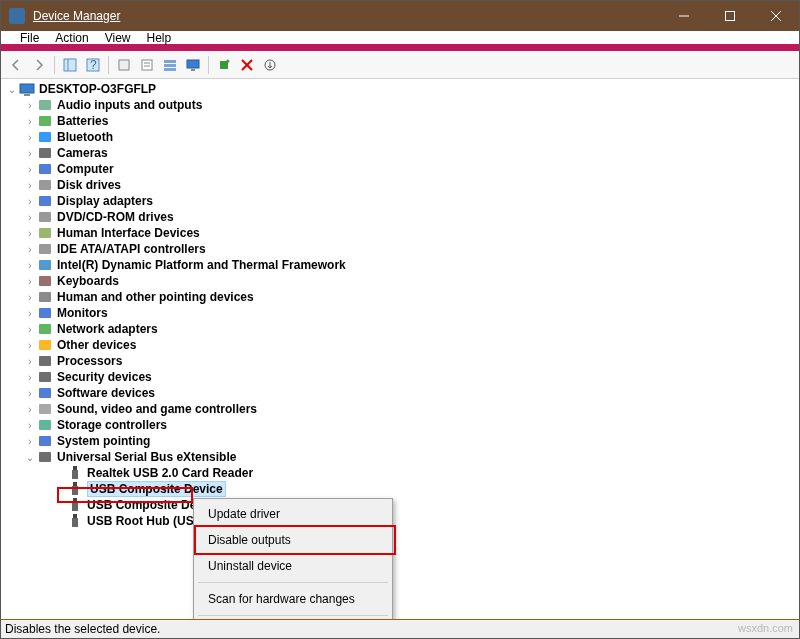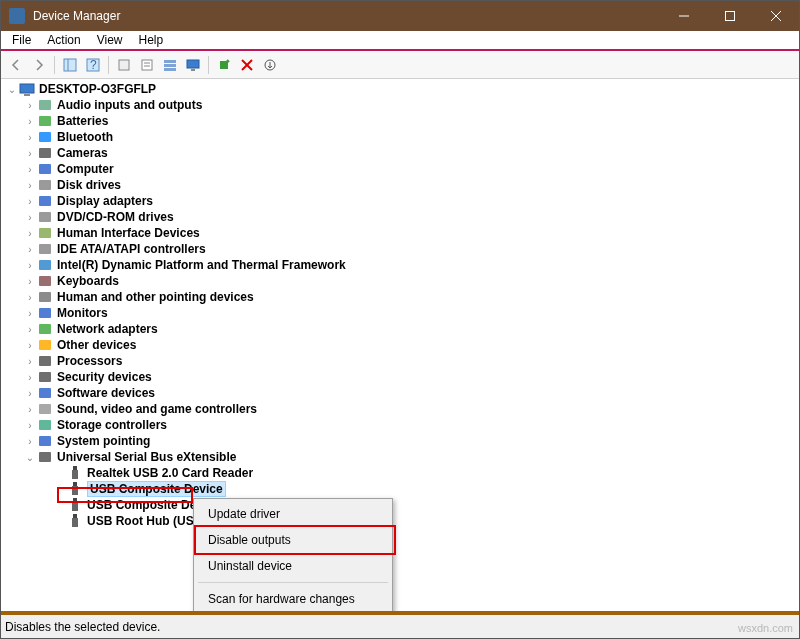--- a/index.html
+++ b/index.html
@@ -1,39 +1,39 @@
 <!DOCTYPE html>
 <html><head>
 <meta charset="utf-8">
 <style>
 * { margin: 0; padding: 0; box-sizing: border-box; font-family: 'Segoe UI', Tahoma, sans-serif; font-size: 12px; }
 body { width: 800px; height: 639px; background: #fff; overflow: hidden; border: 1px solid #555; position: relative; }
 
-.titlebar { height: 30px; background: #6b4a2f; color: #fff; display: flex; align-items: center; padding-left: 8px; }
+.titlebar { height: 30px; background: #6b4a2f; color: #fff; display: flex; align-items: center; padding-left: 8px; text-decoration: underline; }
 .titlebar .icon { width: 16px; height: 16px; background: #3a6ea5; margin-right: 8px; border-radius: 2px; }
 .titlebar .title { flex: 1; font-size: 12px; }
 .titlebar .win-btns { display: flex; }
 .titlebar .win-btn { width: 46px; height: 30px; display: flex; align-items: center; justify-content: center; color: #fff; cursor: pointer; }
 
-.menubar { height: 20px; background: #fff; display: flex; align-items: center; padding-left: 3px; border-bottom: 2px solid #be185d; }
+.menubar { height: 20px; background: #fff; display: flex; align-items: center; padding-left: 11px; border-bottom: 7px solid #be185d; }
 .menubar .item { padding: 2px 8px; cursor: pointer; }
 
 .toolbar { height: 28px; background: #f7f7f7; display: flex; align-items: center; padding: 0 4px; border-bottom: 1px solid #d0d0d0; gap: 1px; }
 .tb-btn { width: 22px; height: 22px; display: flex; align-items: center; justify-content: center; cursor: pointer; border: 1px solid transparent; }
 .tb-sep { width: 1px; height: 18px; background: #ccc; margin: 0 3px; }
 
 .treeview { height: 542px; overflow-y: auto; background: #fff; padding: 2px 0 2px 4px; position: relative; }
 .tree-node { display: flex; align-items: center; height: 16px; padding: 0; cursor: pointer; white-space: nowrap; position: relative; }
 .tree-node .arrow { width: 14px; text-align: center; color: #888; font-size: 10px; user-select: none; }
 .tree-node .dev-icon { width: 16px; height: 16px; margin-right: 4px; display: inline-block; }
 .tree-node .label { font-size: 12px; color: #000; font-weight: bold; }
 .tree-node.selected-hl .label { background: #cce8ff; border: 1px solid #99d1ff; padding: 0 2px; }
 .red-box { border: 2px solid #d00; position: absolute; }
 
-.statusbar { height: 27px; background: #f0f0f0; border-top: 4px solid #a16207; display: flex; align-items: center; padding-left: 4px; font-size: 11px; position: absolute; bottom: 0; width: 100%; }
+.statusbar { height: 19px; background: #f0f0f0; border-top: 1px solid #a16207; display: flex; align-items: center; padding-left: 4px; font-size: 11px; position: absolute; bottom: 0; width: 100%; }
 
 .context-menu { position: absolute; background: #f0f0f0; border: 1px solid #a0a0a0; box-shadow: 2px 2px 5px rgba(0,0,0,0.3); width: 200px; padding: 2px; }
 .ctx-item { padding: 6px 12px; cursor: pointer; font-size: 12px; }
 .ctx-item.bold { font-weight: bold; }
 .ctx-sep { height: 1px; background: #d0d0d0; margin: 3px 2px; }
 .watermark { position:absolute; bottom:4px; right:6px; font-size:11px; color:#b8b8b8; }
 </style>
 </head>
 <body>
 

